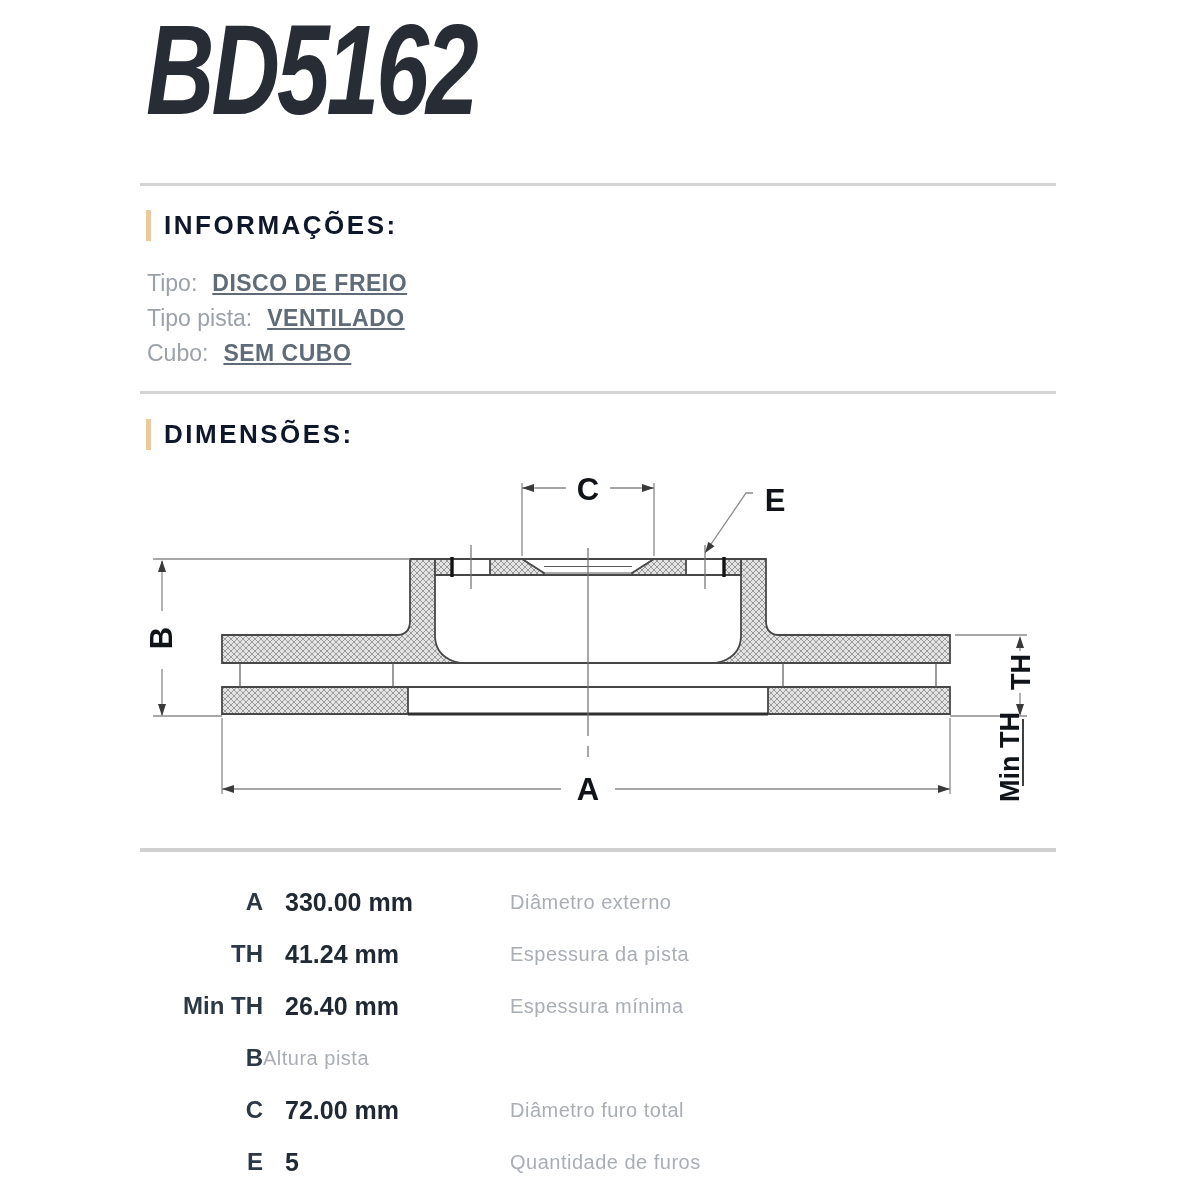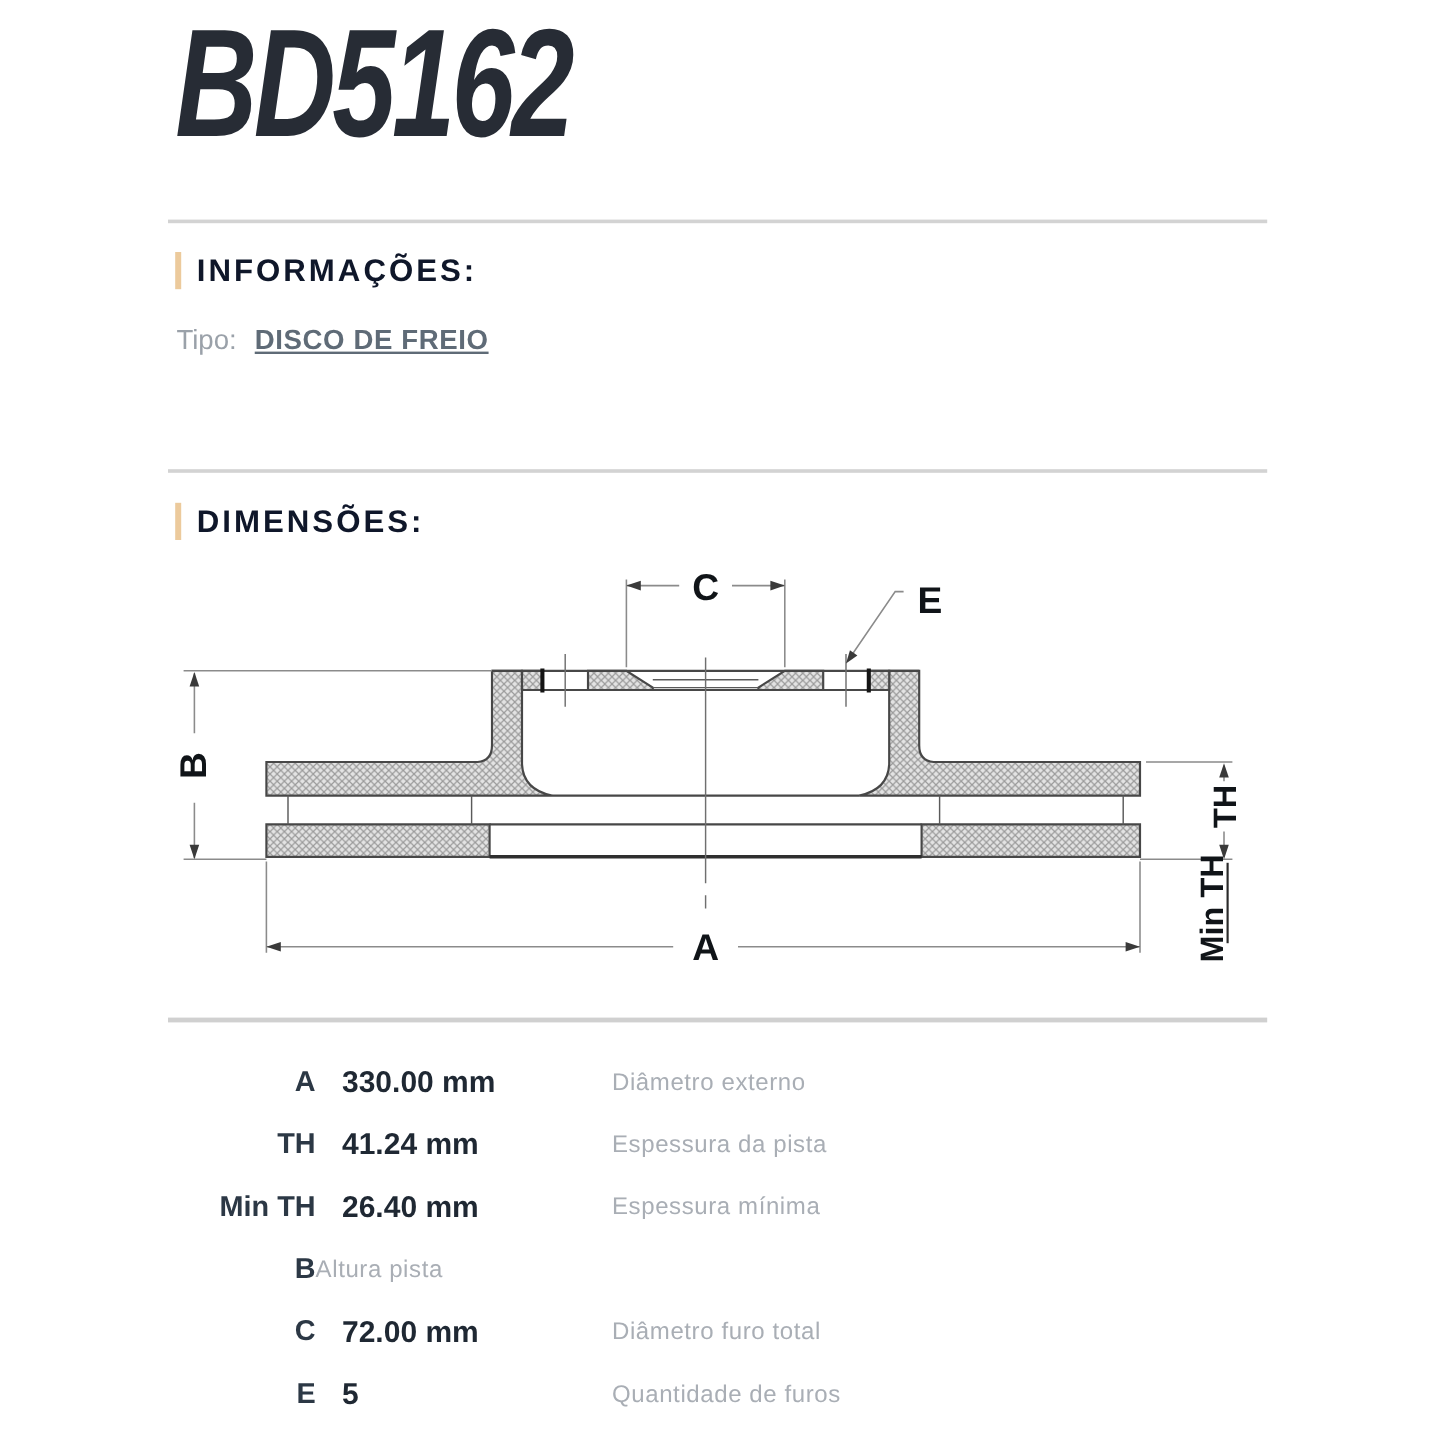--- a/index.html
+++ b/index.html
@@ -64,20 +64,28 @@
   <div class="section-head head-info">
     <div class="bar"></div>
     <div class="head-text">INFORMAÇÕES:</div>
   </div>
 
   <div class="info-rows">
       <div class="info-row">
         <span class="info-label">Tipo:</span>
         <span class="info-value">DISCO DE FREIO</span>
       </div>
+      <div class="info-row">
+        <span class="info-label">Tipo pista:</span>
+        <span class="info-value">VENTILADO</span>
+      </div>
+      <div class="info-row">
+        <span class="info-label">Cubo:</span>
+        <span class="info-value">SEM CUBO</span>
+      </div>
     </div>
 
   <div class="divider d2"></div>
 
   <div class="section-head head-dim">
     <div class="bar"></div>
     <div class="head-text">DIMENSÕES:</div>
   </div>
 
   <svg class="diagram" viewBox="140 460 920 385" width="920" height="385" xmlns="http://www.w3.org/2000/svg">

